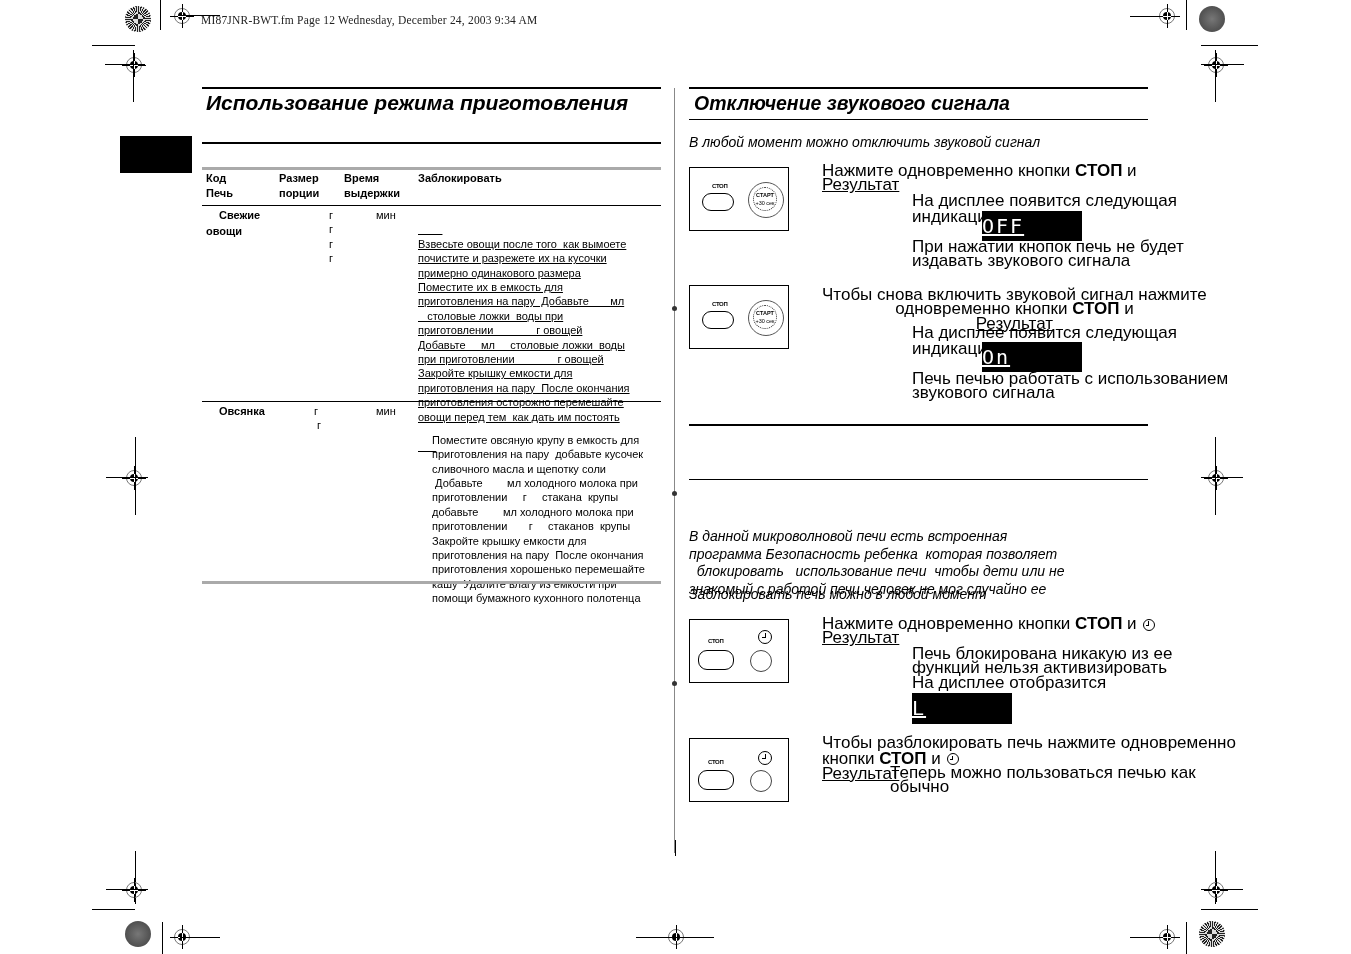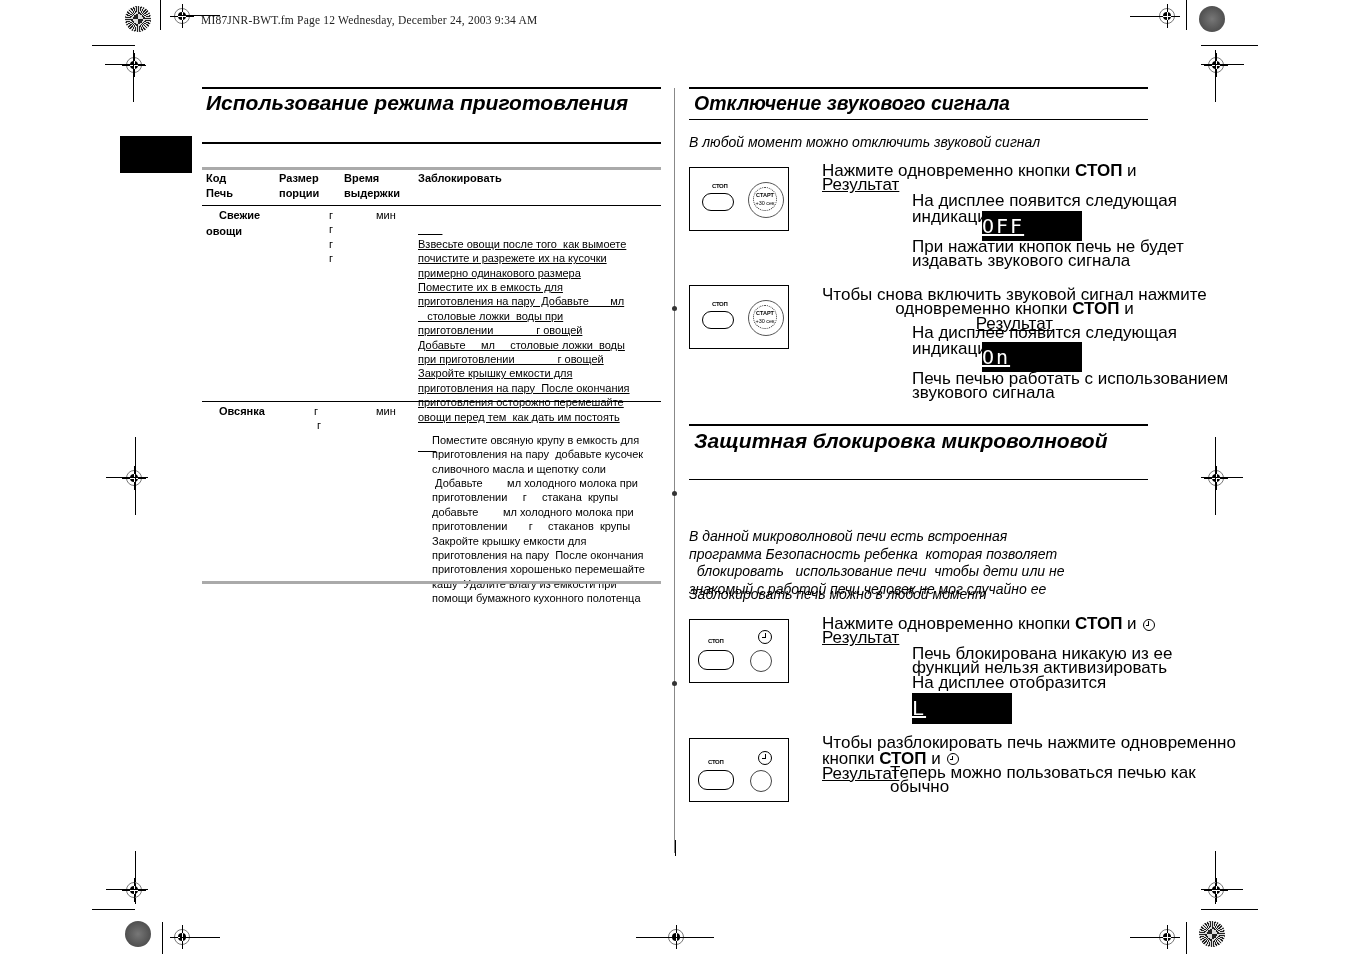--- a/index.html
+++ b/index.html
@@ -286,21 +286,20 @@
     <div>индикация</div>
   </div>
   <div class="lcd" style="left:982px;top:342px;width:100px;height:30px;line-height:30px;">On</div>
   <div class="abs body" style="left:912px;top:372px;">
     <div>Печь печью работать с использованием</div>
     <div>звукового сигнала</div>
   </div>
 
   <div class="rule" style="left:689px;top:424px;width:459px;height:2px;"></div>
   <div class="abs h1" style="left:689px;top:429px;">
-    <div style="padding-left:5px;">Защитная блокировка микроволновой</div>
   </div>
   <div class="rule" style="left:689px;top:479px;width:459px;height:1px;"></div>
   <div class="abs sub" style="left:689px;top:493px;white-space:pre;">
     <div>В данной микроволновой печи есть встроенная</div><div>программа Безопасность ребенка  которая позволяет</div><div>  блокировать   использование печи  чтобы дети или не</div><div>знакомый с работой печи человек не мог случайно ее</div>
   </div>
   <div class="abs sub" style="left:689px;top:586px;">Заблокировать печь можно в любой момент</div>
 
   <div class="panel" style="left:689px;top:619px;">
     <div class="mini" style="left:18px;top:18px;">СТОП</div>
     <div class="clockbig" style="left:68px;top:10px;"></div>

